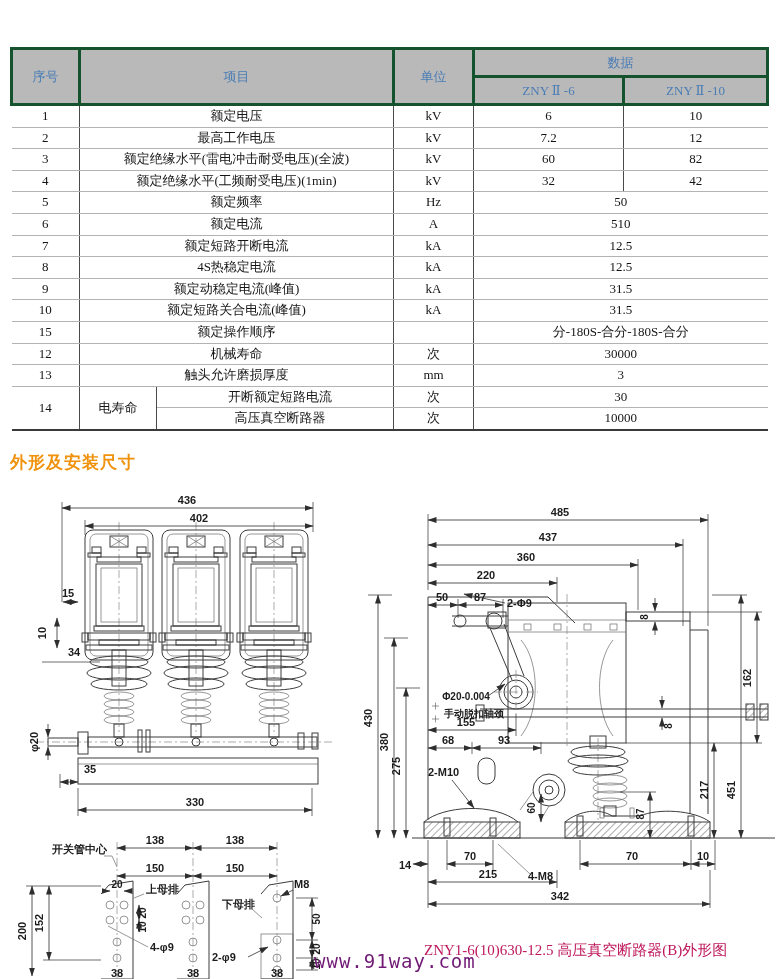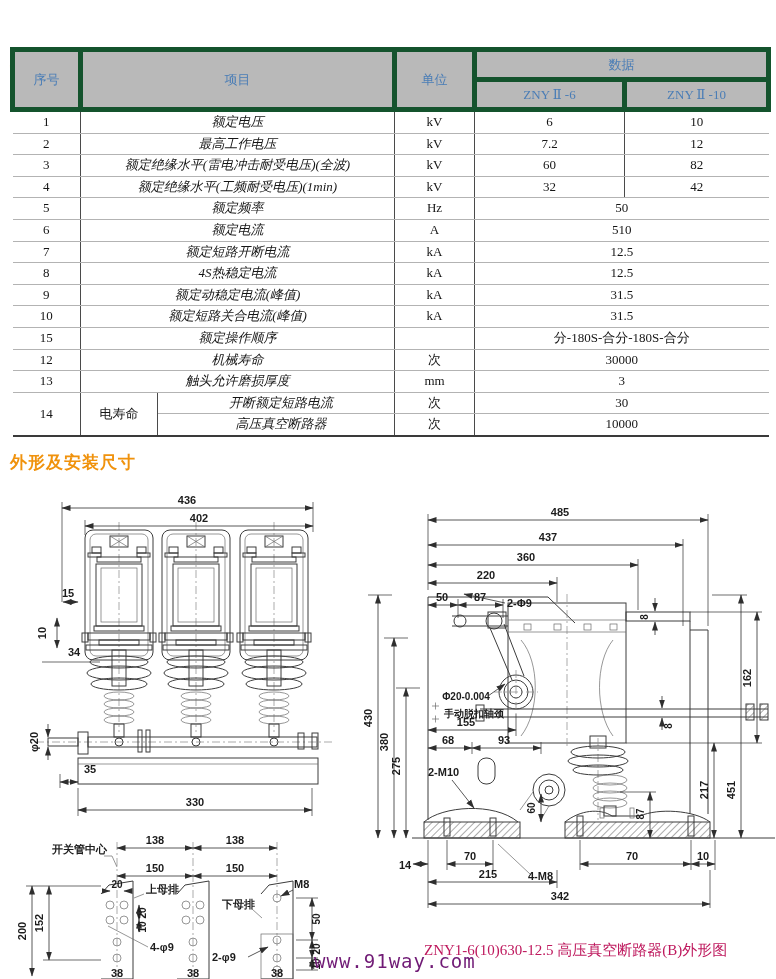--- a/index.html
+++ b/index.html
@@ -5,26 +5,26 @@
   html,body{margin:0;padding:0;}
   body{width:776px;height:979px;position:relative;background:#fff;overflow:hidden;
        font-family:"Liberation Sans",sans-serif;}
   .sec-title{position:absolute;left:10px;font-weight:bold;font-size:17px;color:#F0920C;
              letter-spacing:1px;font-family:"Liberation Sans",sans-serif;}
   
   table.params{position:absolute;left:10px;top:47px;width:756px;border-collapse:collapse;
                table-layout:fixed;font-family:"Liberation Serif","DejaVu Serif",serif;
                font-size:13px;color:#151515;border-bottom:2px solid #3a3a3a;}
   table.params thead th{background:#b9b9b9;color:#4a7db6;font-weight:normal;
-               border:5px solid #14532d;height:23px;font-size:13px;}
+               border:3px solid #14532d;height:23px;font-size:13px;}
   table.params tbody td{height:20.6px;line-height:20.6px;text-align:center;padding:0;
                border-bottom:1px solid #b3b3b3;white-space:nowrap;overflow:hidden;}
   table.params tbody tr:last-child td{border-bottom:none;}
   td.bR{border-right:1px solid #4a4a4a;}
-  td.item{text-align:left;padding-left:87px;font-style:italic;}
+  td.item{text-align:left;padding-left:87px;}
   td.item.sub{padding-left:10px;}
   
   svg.draw{position:absolute;left:0;top:490px;}
   .ln{stroke:#3c3c3c;stroke-width:1;fill:none;}
   .tn{stroke:#6a6a6a;stroke-width:0.7;fill:none;}
   .cl{stroke:#888;stroke-width:0.7;fill:none;stroke-dasharray:8 3 2 3;}
   .dim{stroke:#2e2e2e;stroke-width:0.8;fill:none;}
   .wit{stroke:#2e2e2e;stroke-width:0.7;fill:none;}
   .dt{font:bold 11px "Liberation Sans",sans-serif;fill:#1c1c1c;text-anchor:middle;}
   .dts{font:bold 10px "Liberation Sans",sans-serif;fill:#1c1c1c;text-anchor:middle;}

